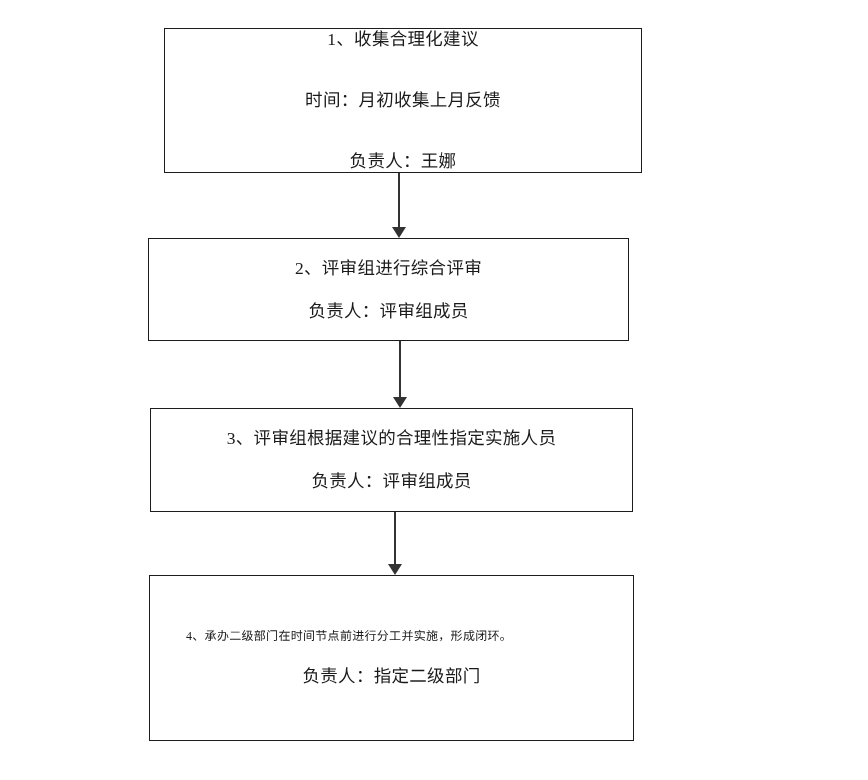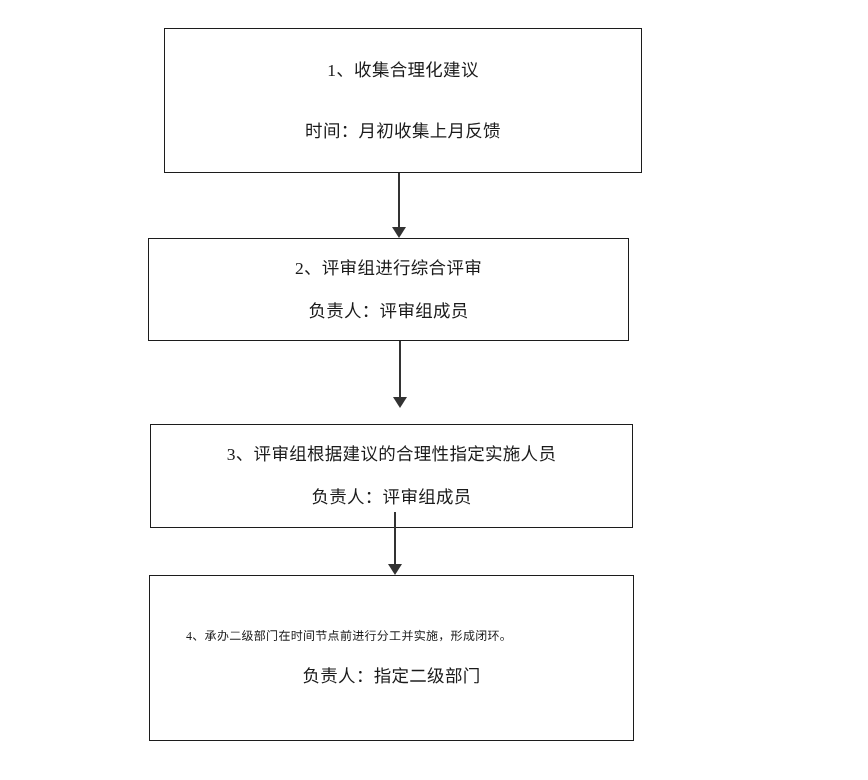--- a/index.html
+++ b/index.html
@@ -31,21 +31,21 @@
     border: 1.6px solid #1c1c1c;
     background: #ffffff;
     display: flex;
     flex-direction: column;
     justify-content: center;
   }
 
   
   #node-1 { left: 164px; top: 28px;  width: 478px; height: 145px; }
   #node-2 { left: 148px; top: 238px; width: 481px; height: 103px; }
-  #node-3 { left: 150px; top: 424px; width: 483px; height: 104px; }
+  #node-3 { left: 150px; top: 408px; width: 483px; height: 104px; }
   #node-4 { left: 149px; top: 575px; width: 485px; height: 166px; }
 
   .node-line {
     font-size: 17.5px;
     line-height: 1.2;
     letter-spacing: 0.3px;
     white-space: nowrap;
   }
   .node-line.center { text-align: center; }
 
@@ -100,20 +100,21 @@
   #arrow-3-4 .shaft { height: 53px; }
 </style>
 </head>
 <body>
 
 <div id="flow-canvas">
 
   <div class="node" id="node-1">
     <div class="node-line center">1、收集合理化建议</div>
     <div class="node-line center">时间：月初收集上月反馈</div>
+    <div class="node-line center">负责人：王娜</div>
   </div>
 
   <div class="connector" id="arrow-1-2">
     <span class="shaft"></span>
     <span class="head"></span>
   </div>
 
   <div class="node" id="node-2">
     <div class="node-line center">2、评审组进行综合评审</div>
     <div class="node-line center">负责人：评审组成员</div>

